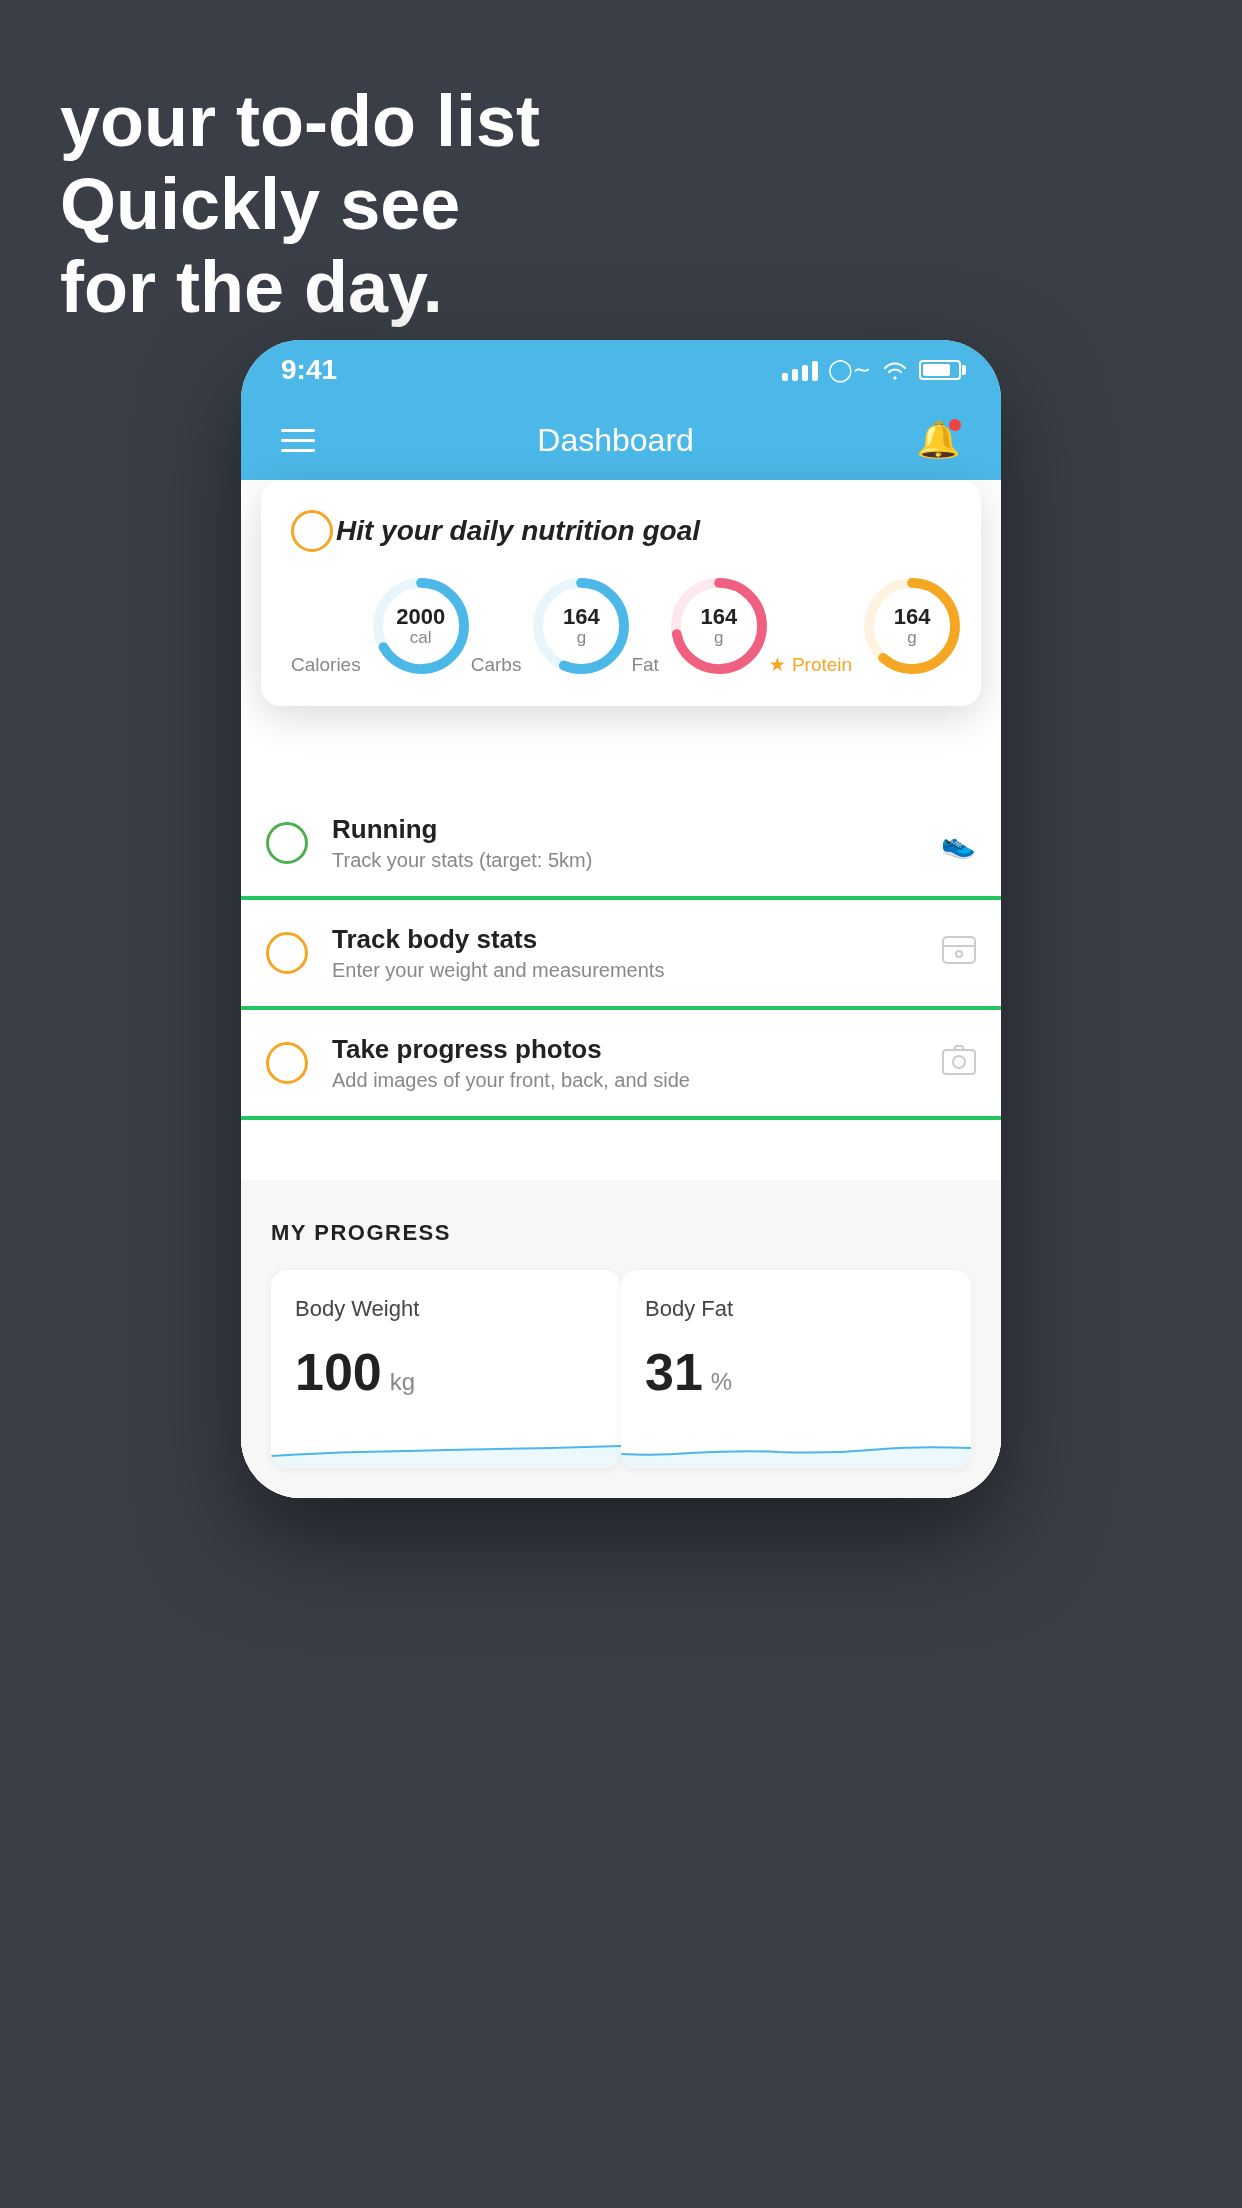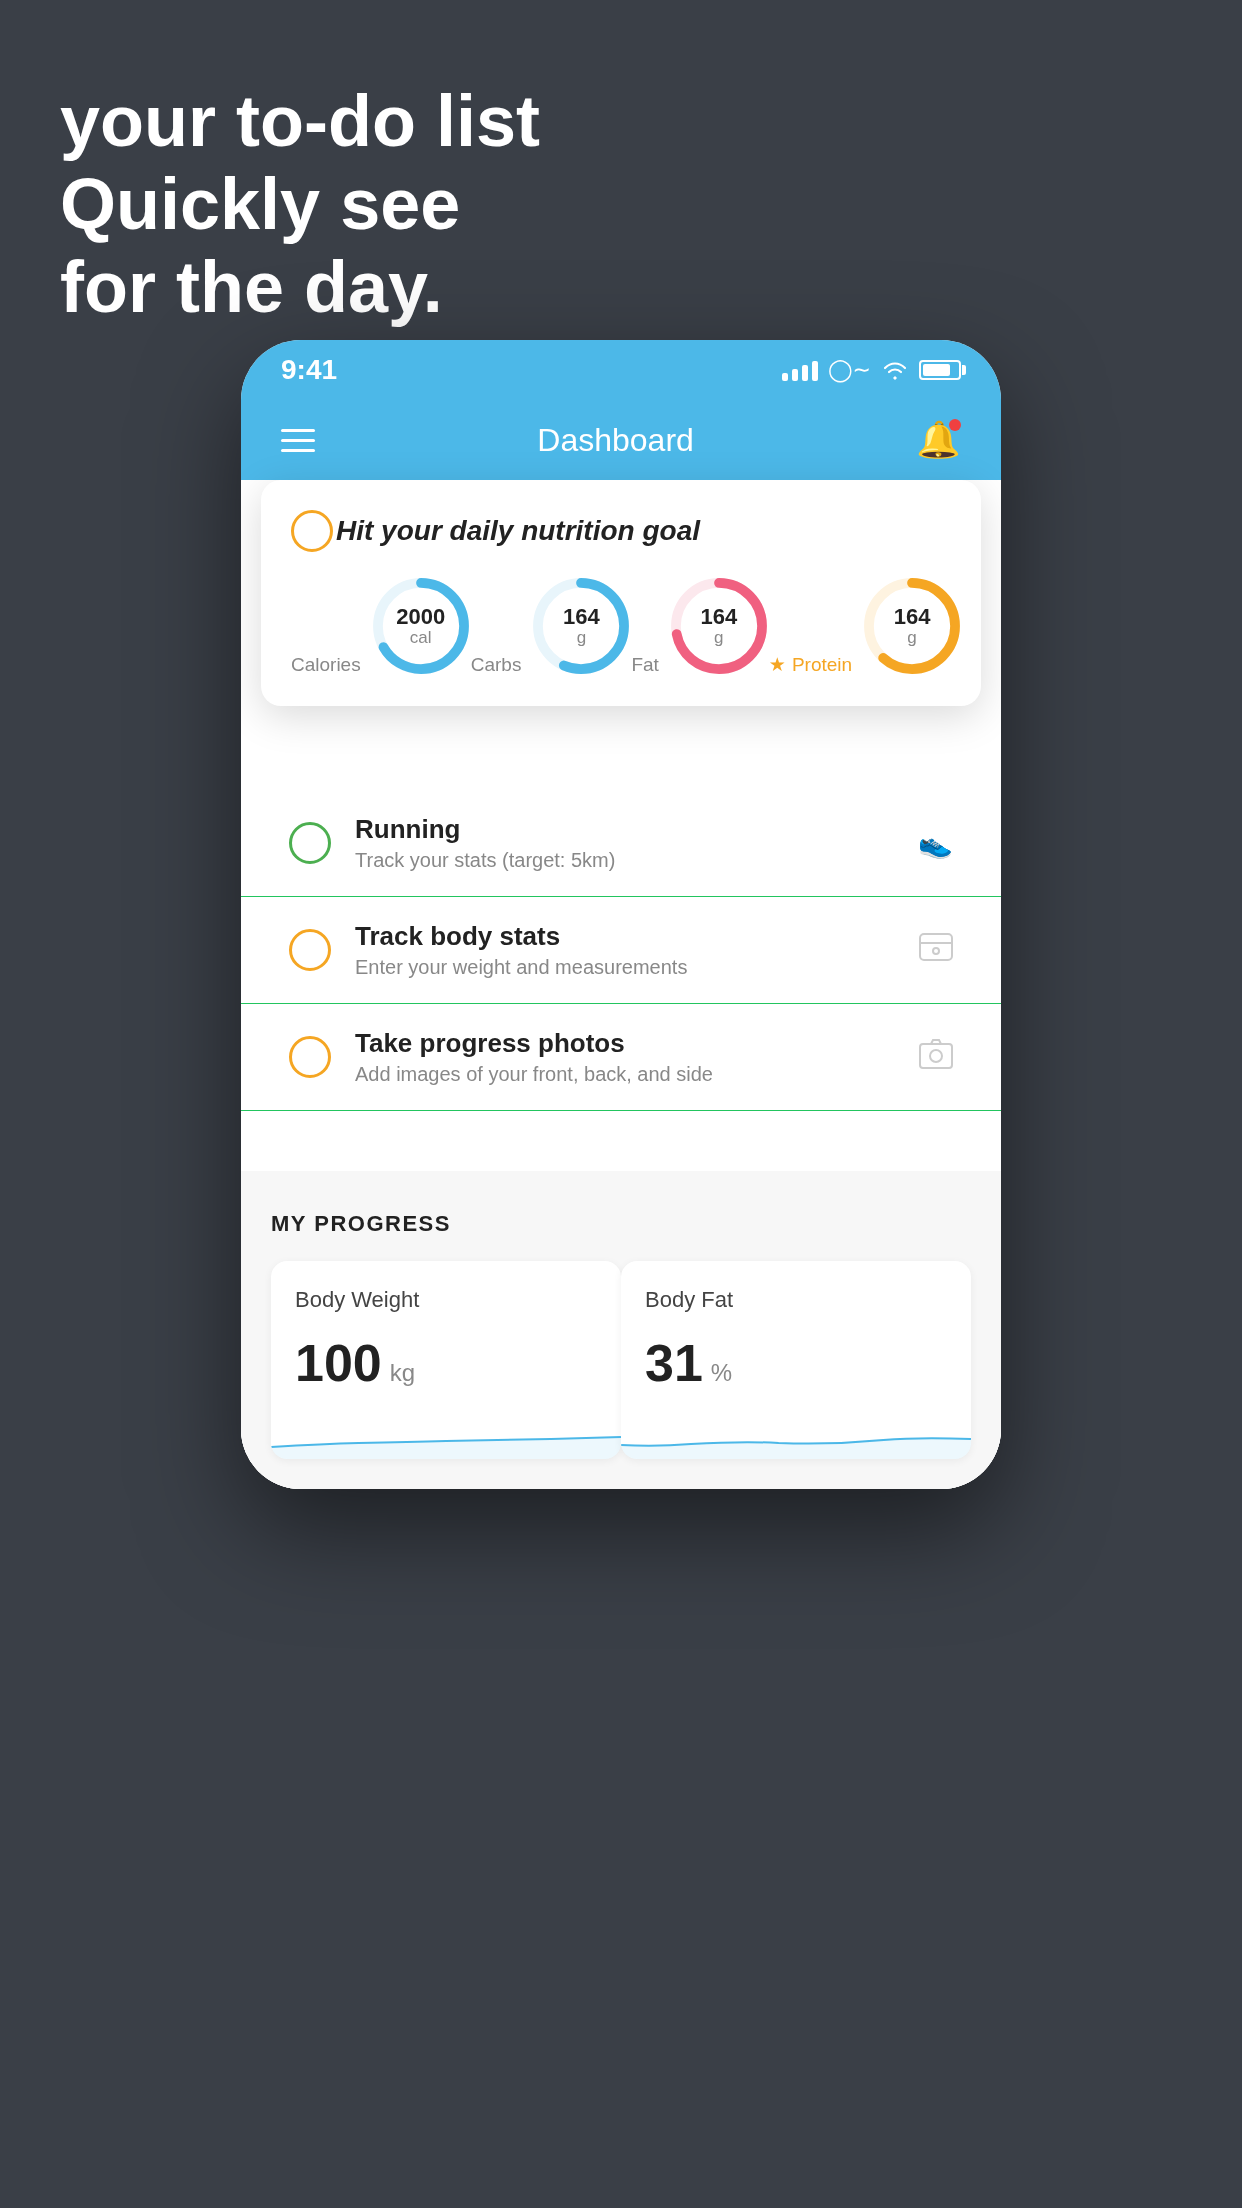--- a/index.html
+++ b/index.html
@@ -249,22 +249,22 @@
 
     
     .todo-section {
       background: #fff;
       padding-top: 240px;
     }
 
     .todo-item {
       display: flex;
       align-items: center;
-      padding: 24px 48px;
-      border-bottom: 1px solid #22c55e;
+      padding: 24px 25px;
+      border-bottom: 4px solid #22c55e;
       gap: 24px;
       position: relative;
     }
     .todo-circle {
       width: 42px;
       height: 42px;
       border-radius: 50%;
       border: 3px solid;
       flex-shrink: 0;
     }

